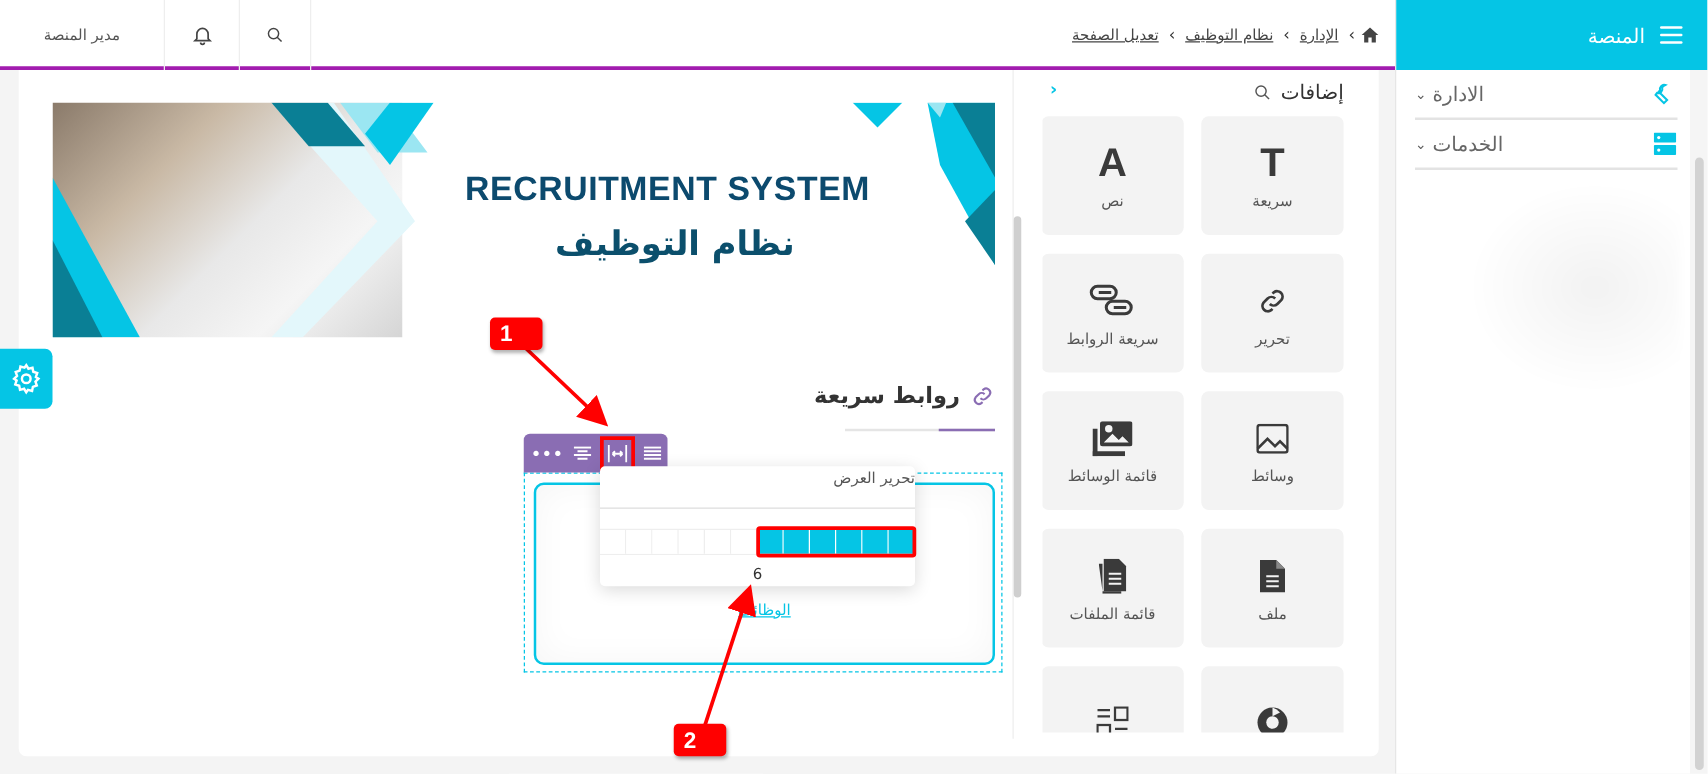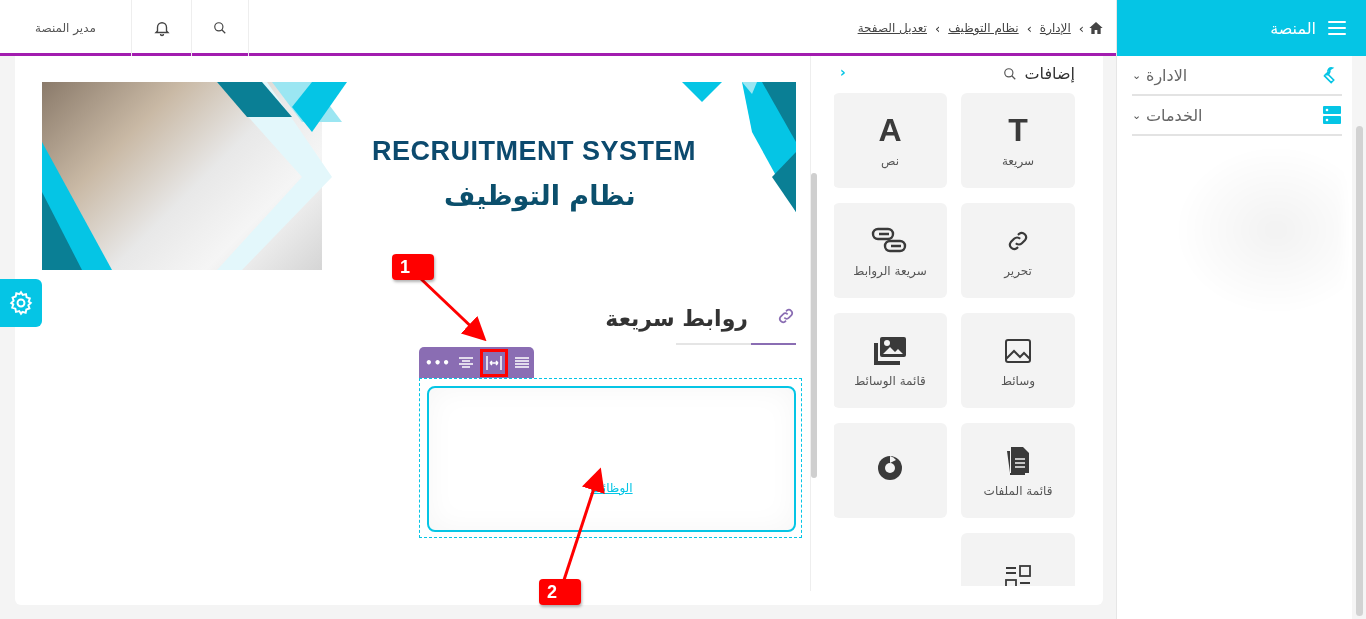--- a/index.html
+++ b/index.html
@@ -32,21 +32,21 @@
 
   
   .canvas { position: absolute; left: 15px; top: 56px; width: 1088px; height: 549px; background: #fff; border-radius: 0 0 6px 6px; }
   .editor-area { position: absolute; left: 0; top: 0; width: 795px; height: 549px; }
   .banner { position: absolute; left: 27px; top: 26px; width: 754px; height: 188px; background: #fff; overflow: hidden; }
   .banner-photo { position: absolute; left: 0; top: 0; width: 280px; height: 188px; background: linear-gradient(135deg, #8a7a6a 0%, #c9b9a5 30%, #e8e8e8 55%, #f5f5f5 75%, #d5d5d5 100%); clip-path: polygon(0 0, 100% 0, 100% 100%, 0 100%); }
   .banner-shape { position: absolute; }
   .banner-en { position: absolute; left: 330px; top: 54px; font-family: "Liberation Sans", sans-serif; font-weight: bold; font-size: 27px; color: #0c4a6e; letter-spacing: 0.5px; }
   .banner-ar { position: absolute; left: 402px; top: 98px; font-weight: bold; font-size: 27px; color: #0b4f6c; }
 
-  .section-title { position: absolute; right: 14px; top: 250px; display: flex; align-items: flex-start; flex-direction: row-reverse; font-size: 22px; font-weight: bold; color: #333; gap: 20px; }
+  .section-title { position: absolute; right: 14px; top: 250px; display: flex; align-items: flex-end; flex-direction: row-reverse; font-size: 18px; font-weight: bold; color: #333; }
   .section-title .icon { margin-left: 8px; }
   .title-underline { position: absolute; right: 14px; top: 287px; width: 120px; height: 2px; background: #e5e5e5; }
   .title-underline::after { content: ""; position: absolute; right: 0; top: 0; width: 45px; height: 2px; background: #8a6db3; }
 
   .toolbar { position: absolute; left: 404px; top: 291px; width: 115px; height: 31px; background: #8a6db3; border-radius: 5px 5px 0 0; display: flex; align-items: center; padding-left: 8px; gap: 6px; }
   .tb-btn { width: 22px; height: 22px; display: flex; align-items: center; justify-content: center; color: #fff; font-size: 12px; }
   .tb-btn.hl { outline: 3px solid #f00; outline-offset: 0; }
 
   .block-frame { position: absolute; left: 404px; top: 322px; width: 383px; height: 160px; border: 1px dashed #05c5e5; }
   .block-card { position: absolute; left: 7px; top: 7px; width: 369px; height: 146px; border: 2px solid #05c5e5; border-radius: 8px; background: #fff; box-shadow: inset 0 0 30px rgba(0,0,0,0.04); }
@@ -197,20 +197,40 @@
             <path d="M1 0v14M15 0v14M4 7h8M4 7l2-2M4 7l2 2M12 7l-2-2M12 7l-2 2"></path>
           </svg>
       </div>
       <div class="tb-btn">
         <svg width="14" height="12" viewBox="0 0 14 12" stroke="#fff" stroke-width="1.5">
             <path d="M0 1h14M0 4h14M0 7h14M0 10h14"></path>
           </svg>
       </div>
     </div>
 
+    <div class="width-popup">
+      <div class="popup-title">تحرير العرض</div>
+      <div class="popup-divider"></div>
+      <div class="grid-cells">
+        <div class="grid-cell"></div>
+        <div class="grid-cell"></div>
+        <div class="grid-cell"></div>
+        <div class="grid-cell"></div>
+        <div class="grid-cell"></div>
+        <div class="grid-cell"></div>
+        <div class="grid-cell on"></div>
+        <div class="grid-cell on"></div>
+        <div class="grid-cell on"></div>
+        <div class="grid-cell on"></div>
+        <div class="grid-cell on"></div>
+        <div class="grid-cell on"></div>
+      </div>
+      <div class="grid-hl"></div>
+      <div class="popup-value">6</div>
+    </div>
   </div>
 
   <div class="editor-divider"></div>
   <div class="editor-scroll"></div>
 
   <div class="addons">
     <div class="addons-header">
       <span>إضافات</span>
       <svg class="search" width="14" height="14" viewBox="0 0 24 24" fill="none" stroke="#555" stroke-width="2">
           <circle cx="10" cy="10" r="7"></circle>
@@ -263,20 +283,30 @@
         <div class="ti">
             <svg width="32" height="28" viewBox="0 0 32 28">
               <rect x="6" y="0" width="26" height="20" rx="2" fill="#3a3a3a"></rect>
               <rect x="0" y="6" width="4" height="22" fill="#3a3a3a"></rect>
               <rect x="0" y="24" width="26" height="4" fill="#3a3a3a"></rect>
               <circle cx="13" cy="6" r="3" fill="#f3f3f3"></circle>
               <path d="M9 17l7-7 5 5 3-3 5 5z" fill="#f3f3f3"></path>
             </svg>
           </div>
         <div class="tl">قائمة الوسائط</div>
+      </div>
+      <div class="tile">
+        <div class="ti">
+            <svg width="20" height="26" viewBox="0 0 20 26">
+              <path d="M0 0h13l7 7v19H0z" fill="#3a3a3a"></path>
+              <path d="M13 0v7h7" fill="#888"></path>
+              <path d="M5 13h10M5 17h10M5 21h10" stroke="#f3f3f3" stroke-width="1.6"></path>
+            </svg>
+          </div>
+        <div class="tl">ملف</div>
       </div>
       <div class="tile">
         <div class="ti">
             <svg width="22" height="28" viewBox="0 0 22 28">
               <path d="M0 4h3v24h15v-2H3z" fill="#3a3a3a"></path>
               <path d="M4 0h12l6 6v20H4z" fill="#3a3a3a"></path>
               <path d="M8 12h10M8 16h10M8 20h10" stroke="#f3f3f3" stroke-width="1.6"></path>
             </svg>
           </div>
         <div class="tl">قائمة الملفات</div>

